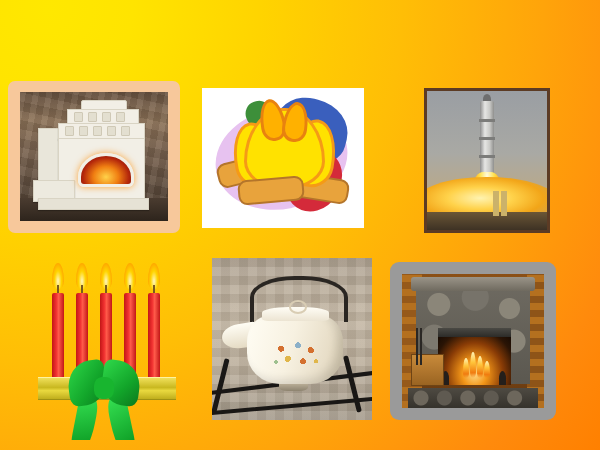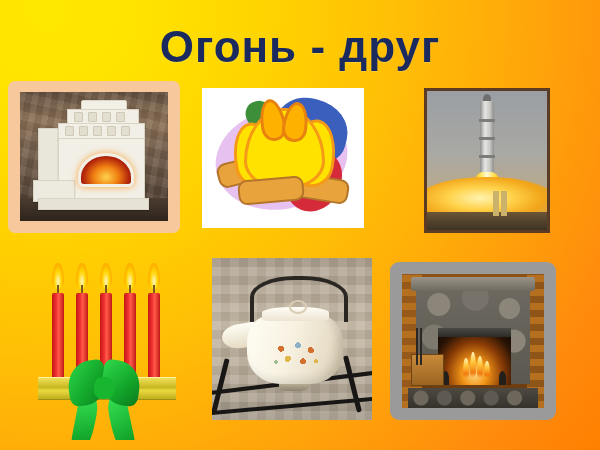--- a/index.html
+++ b/index.html
@@ -288,21 +288,20 @@
   #fpt1{left:10%;top:40%;height:28%;}
   #fpt2{left:13%;top:40%;height:28%;}
   .fp-andiron{position:absolute;bottom:17%;width:5%;height:11%;background:#241f1b;border-radius:50% 50% 0 0;}
   #fpa1{left:28%;}#fpa2{left:68%;}
 </style>
 </head>
 <body>
 
 <div id="slide">
 
-  <div id="title">Огонь - друг</div>
 
   <div class="pic" id="stove-frame">
     <div id="stove-photo">
       <div class="wall"></div>
       <div class="floor"></div>
       <div class="sv" id="sv-side"></div>
       <div class="sv" id="sv-top"></div>
       <div class="sv" id="sv-t2">
         <div class="sv-tile" style="left:6px"></div>
         <div class="sv-tile" style="left:20px"></div>

